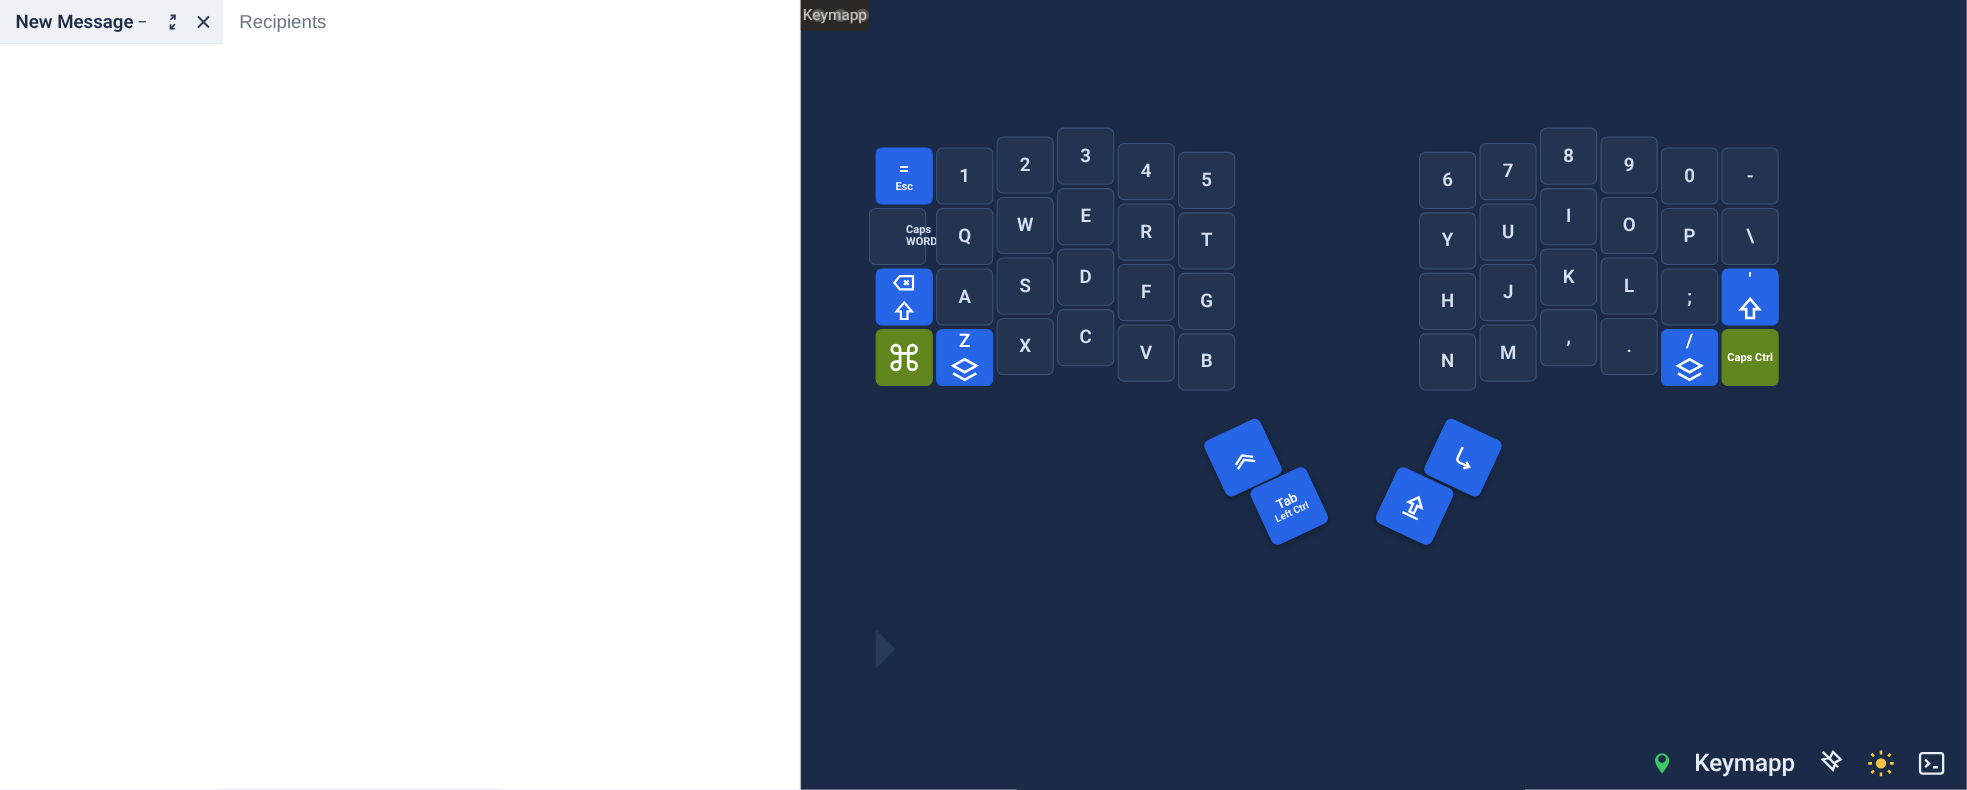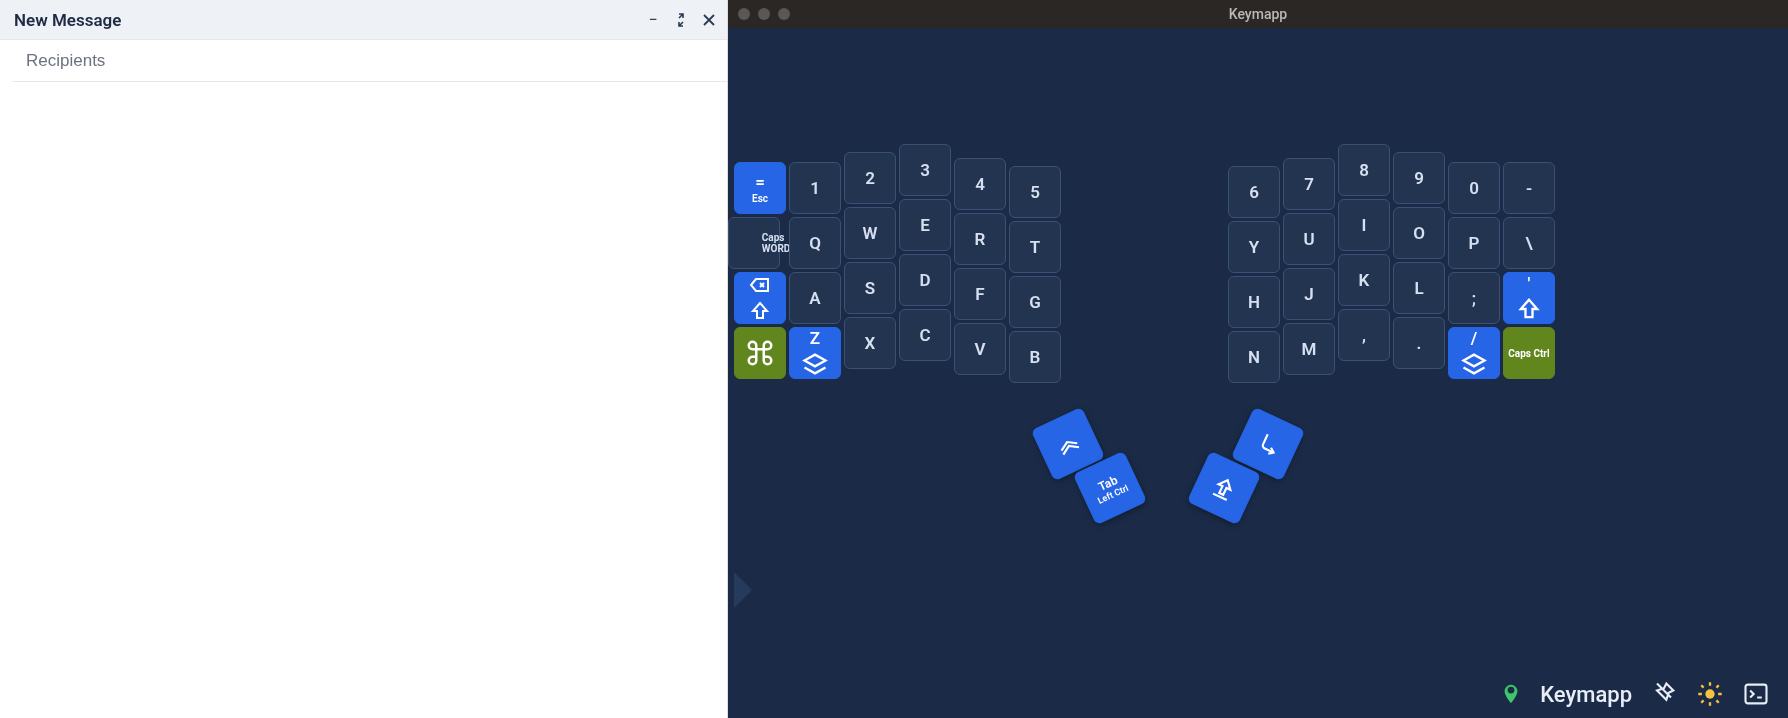--- a/index.html
+++ b/index.html
@@ -2,45 +2,45 @@
 <html><head>
 <meta charset="utf-8">
 <style>
   * { box-sizing: border-box; margin: 0; padding: 0; }
   html, body { width: 1788px; height: 718px; font-family: -apple-system, BlinkMacSystemFont, "Segoe UI", Roboto, Arial, sans-serif; overflow:hidden; }
   .screen { display:flex; width:100%; height:100%; }
 
   
   .compose {
     width: 728px; height: 100%; background:#fff; border-right:1px solid #ddd;
-    display:flex; flex-direction:column;
+    display:flex; 
   }
   .compose-header {
     height:40px; background:#eef1f6; display:flex; align-items:center;
     justify-content:space-between; padding:0 10px 0 14px;
     border-bottom:1px solid #e5e7eb;
   }
   .compose-title { font-size:17px; font-weight:600; color:#1f2a44; }
   .compose-controls { display:flex; gap:12px; align-items:center; }
   .hcico { width:16px; height:16px; display:inline-flex; align-items:center; justify-content:center; color:#2b3a55; font-size:16px; cursor:pointer; }
   .compose-field {
-    padding:10px 14px; border-bottom:1px solid #e6e8ec; color:#6b7280; font-size:17px;margin-left:12px;
+    padding:10px 14px; border-bottom:1px solid #e6e8ec; color:#6b7280; font-size:17px;
   }
   .compose-field input {
     width:100%; border:none; outline:none; font-size:17px; color:#111; background:transparent;
   }
   .compose-field input::placeholder { color:#6b7280; }
   .compose-body { flex:1; padding:14px; }
   .compose-body textarea {
     width:100%; height:100%; border:none; outline:none; resize:none; font-size:16px;
   }
 
   
   .keymapp {
-    flex:1; height:100%; background:#1b2b47; display:flex; flex-direction:column;
+    flex:1; height:100%; background:#1b2b47; display:flex; flex-direction:row;
     position:relative;
   }
   .km-titlebar {
     height:28px; background:#2a2725; display:flex; align-items:center; position:relative;
   }
   .traffic { display:flex; gap:8px; padding-left:10px; }
   .tdot { width:12px; height:12px; border-radius:50%; background:#5a5755; }
   .km-title {
     position:absolute; left:50%; transform:translateX(-50%);
     color:#bcb8b4; font-size:14px; font-weight:500;

